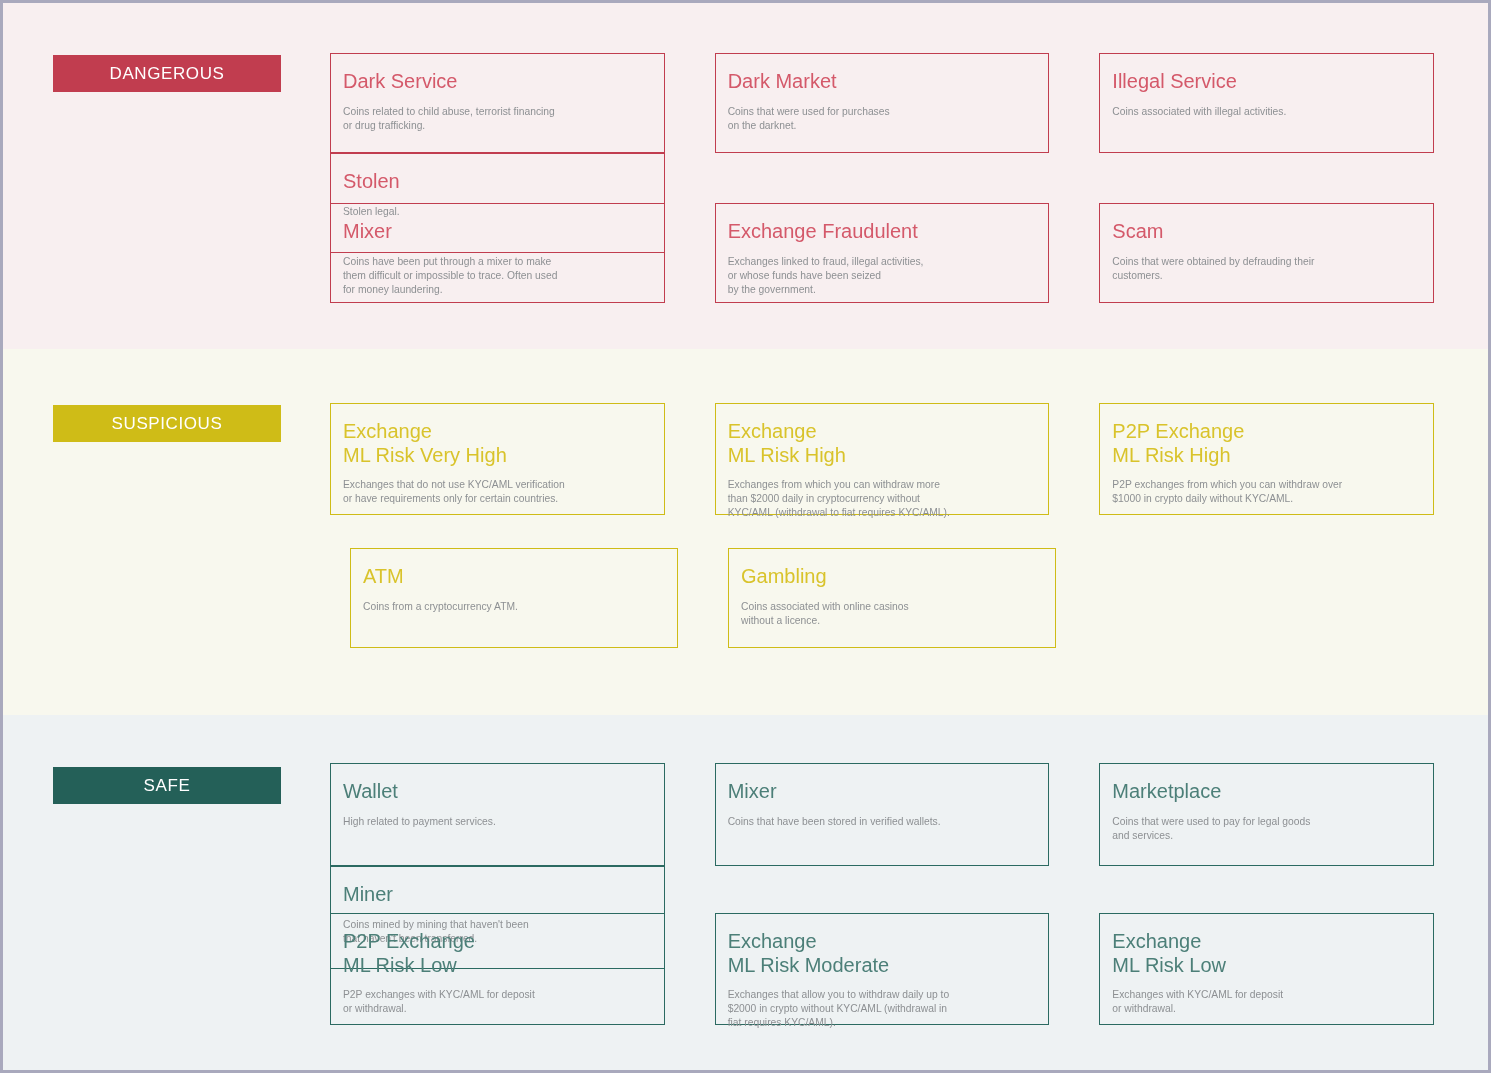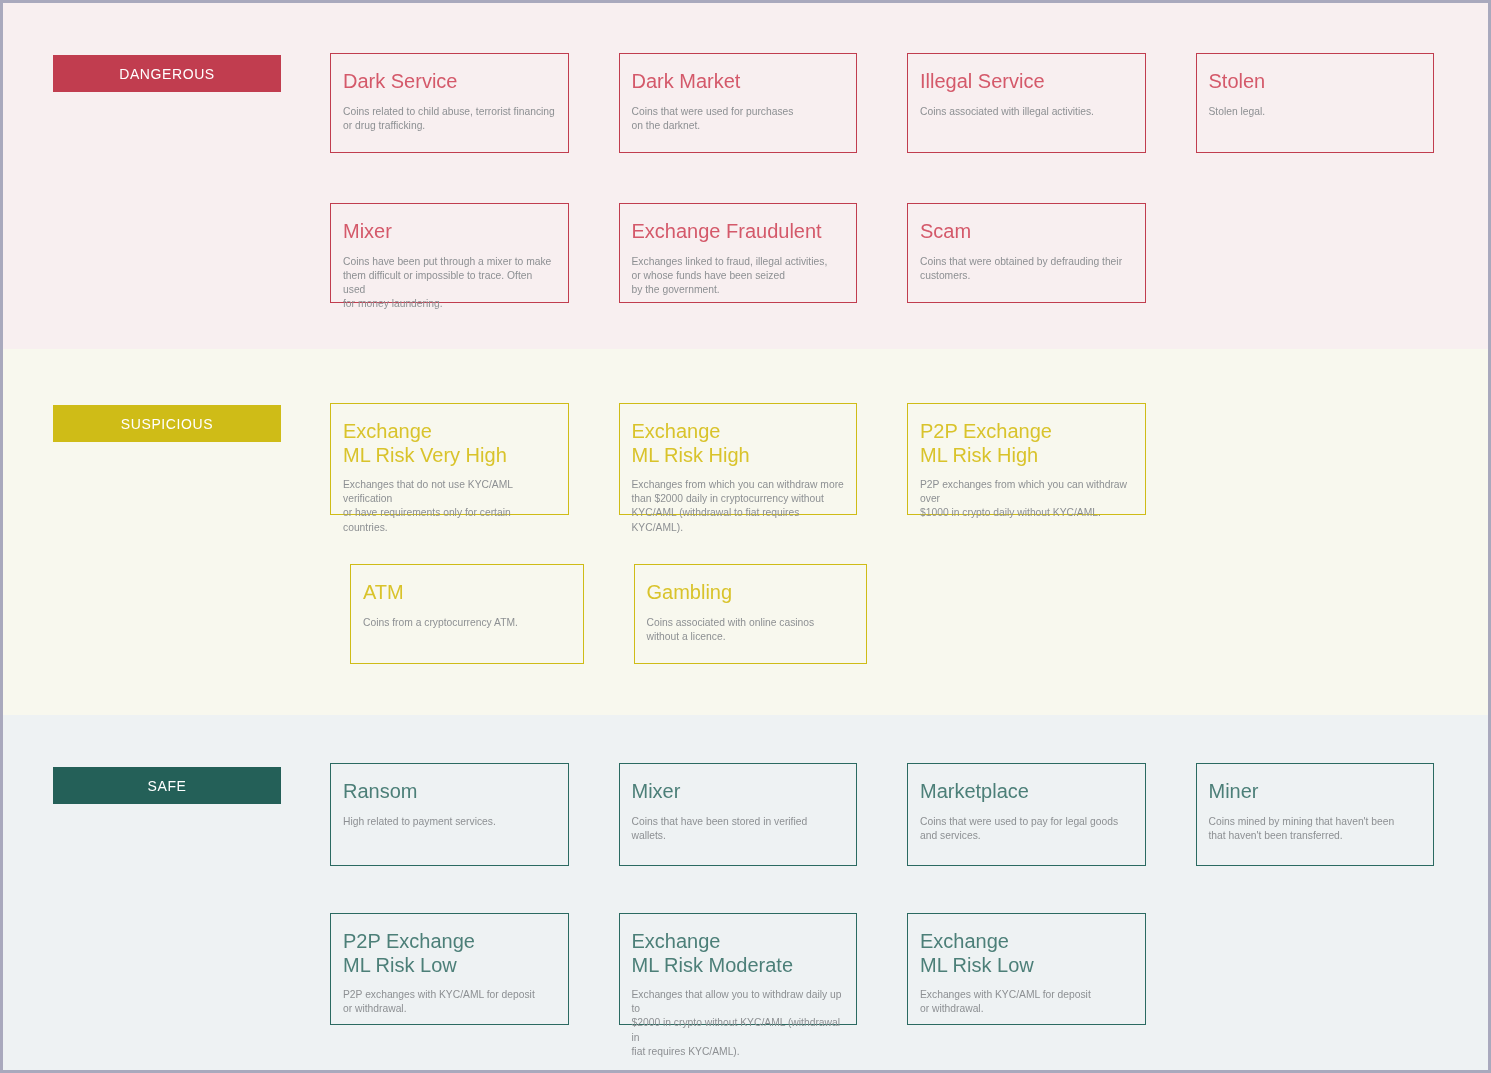--- a/index.html
+++ b/index.html
@@ -55,36 +55,36 @@
   
   .badge {
     position: absolute;
     left: 50px;
     width: 228px;
     height: 37px;
     display: flex;
     align-items: center;
     justify-content: center;
     color: #ffffff;
-    font-size: 14px;
+    font-size: 17px;
     letter-spacing: 0.6px;
     font-weight: 400;
     user-select: none;
   }
   .badge--dangerous { top: 52px;  background: #c13d4f; }
   .badge--suspicious{ top: 56px;  background: #cfbc17; }
   .badge--safe      { top: 52px;  background: #246058; }
 
   
   .grid {
     position: absolute;
     left: 327px;
     right: 54px;
     display: grid;
-    grid-template-columns: repeat(4, 1fr);
+    grid-template-columns: repeat(3, 1fr);
     column-gap: 50px;
   }
 
   .card {
     border: 1px solid #c13d4f;
     padding: 16px 12px 10px 12px;
     background: transparent;
   }
   .card__title {
     font-size: 20px;
@@ -197,21 +197,21 @@
         </div>
         <div class="card h-112">
           <div class="card__title">P2P Exchange
 ML Risk High</div>
           <div class="card__desc">P2P exchanges from which you can withdraw over
 $1000 in crypto daily without KYC/AML.</div>
         </div>
         <div></div>
       </div>
 
-      <div class="grid row-b" style="top:215px;padding-left:20px;">
+      <div class="grid row-b" style="top:199px;padding-left:20px;">
         <div class="card h-100">
           <div class="card__title">ATM</div>
           <div class="card__desc">Coins from a cryptocurrency ATM.</div>
         </div>
         <div class="card h-100">
           <div class="card__title">Gambling</div>
           <div class="card__desc">Coins associated with online casinos
 without a licence.</div>
         </div>
         <div></div>
@@ -221,21 +221,21 @@
   </section>
 
   <section class="band band--safe theme-safe">
     <div class="band-inner">
       <div class="badge badge--safe">
         <span>SAFE</span>
       </div>
 
       <div class="grid row-a" style="top:48px;">
         <div class="card h-103">
-          <div class="card__title">Ransom</div>
+          <div class="card__title">Wallet</div>
           <div class="card__desc">High related to payment services.</div>
         </div>
         <div class="card h-103">
           <div class="card__title">Mixer</div>
           <div class="card__desc">Coins that have been stored in verified wallets.</div>
         </div>
         <div class="card h-103">
           <div class="card__title">Marketplace</div>
           <div class="card__desc">Coins that were used to pay for legal goods
 and services.</div>

